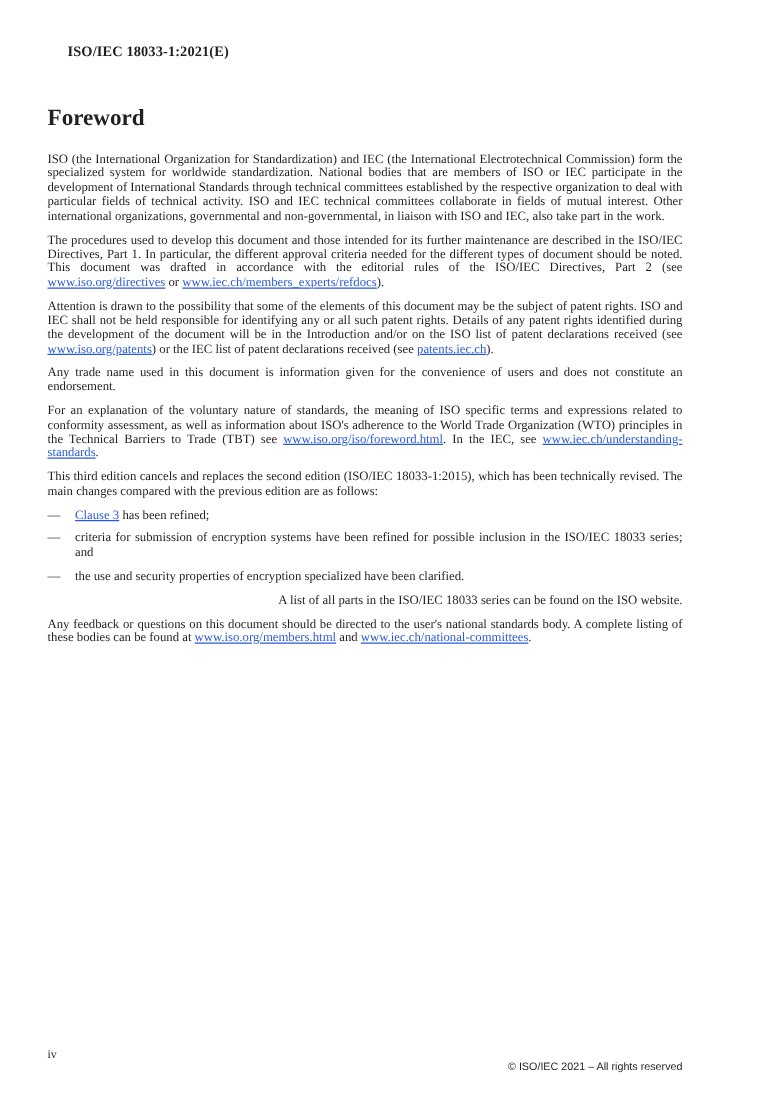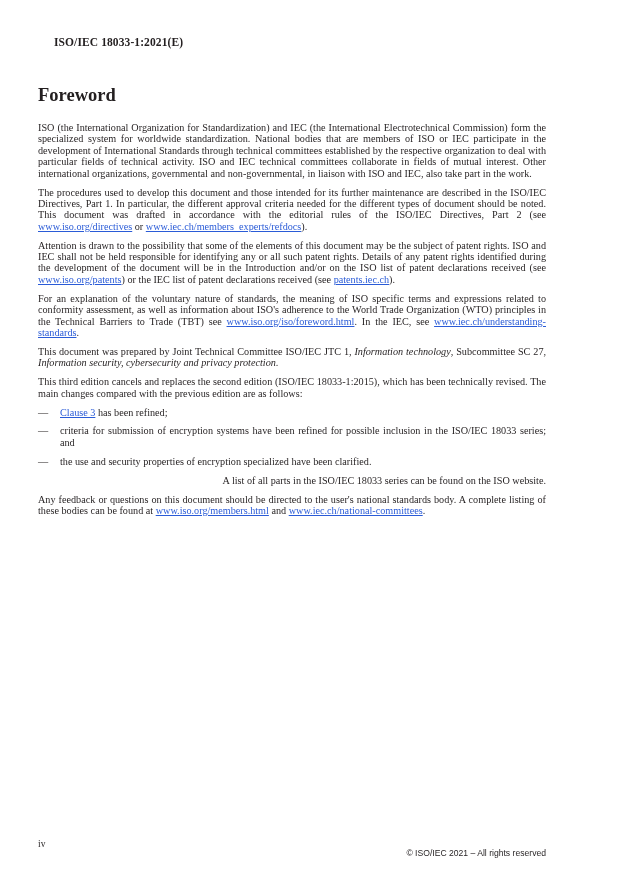--- a/index.html
+++ b/index.html
@@ -32,24 +32,24 @@
   <div class="doc-id">ISO/IEC 18033-1:2021(E)</div>
   <h1 class="heading">Foreword</h1>
 
   <div class="body">
     <p class="p">ISO (the International Organization for Standardization) and IEC (the International Electrotechnical Commission) form the specialized system for worldwide standardization. National bodies that are members of ISO or IEC participate in the development of International Standards through technical committees established by the respective organization to deal with particular fields of technical activity. ISO and IEC technical committees collaborate in fields of mutual interest. Other international organizations, governmental and non-governmental, in liaison with ISO and IEC, also take part in the work.</p>
 
     <p class="p"><span>The procedures used to develop this document and those intended for its further maintenance are described in the ISO/IEC Directives, Part 1. In particular, the different approval criteria needed for the different types of document should be noted. This document was drafted in accordance with the editorial rules of the ISO/IEC Directives, Part 2 (see </span><a class="link">www.iso.org/directives</a><span> or </span><a class="link">www.iec.ch/members_experts/refdocs</a><span>).</span></p>
 
     <p class="p"><span>Attention is drawn to the possibility that some of the elements of this document may be the subject of patent rights. ISO and IEC shall not be held responsible for identifying any or all such patent rights. Details of any patent rights identified during the development of the document will be in the Introduction and/or on the ISO list of patent declarations received (see </span><a class="link">www.iso.org/patents</a><span>) or the IEC list of patent declarations received (see </span><a class="link">patents.iec.ch</a><span>).</span></p>
 
+    <p class="p">Any trade name used in this document is information given for the convenience of users and does not constitute an endorsement.</p>
 
     <p class="p"><span>For an explanation of the voluntary nature of standards, the meaning of ISO specific terms and expressions related to conformity assessment, as well as information about ISO's adherence to the World Trade Organization (WTO) principles in the Technical Barriers to Trade (TBT) see </span><a class="link">www.iso.org/iso/foreword.html</a><span>. In the IEC, see </span><a class="link">www.iec.ch/understanding-standards</a><span>.</span></p>
 
-    <p class="p"><span>This document was prepared by Joint Technical Committee ISO/IEC JTC 1, </span><em>Information technology</em><span>, Subcommittee SC 27, </span><em>Information security, cybersecurity and privacy protection</em><span>.</span></p>
 
     <p class="p">This third edition cancels and replaces the second edition (ISO/IEC 18033-1:2015), which has been technically revised. The main changes compared with the previous edition are as follows:</p>
 
     <div class="list">
       <div class="list-item">
         <span class="dash">—</span>
         <span class="list-text"><a class="link">Clause 3</a><span> has been refined;</span></span>
       </div>
       <div class="list-item">
         <span class="dash">—</span>

